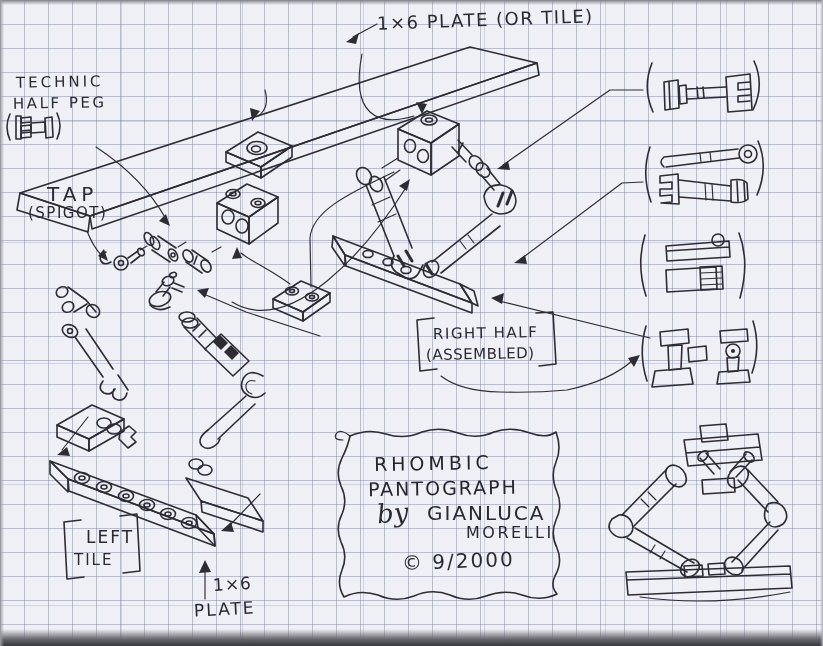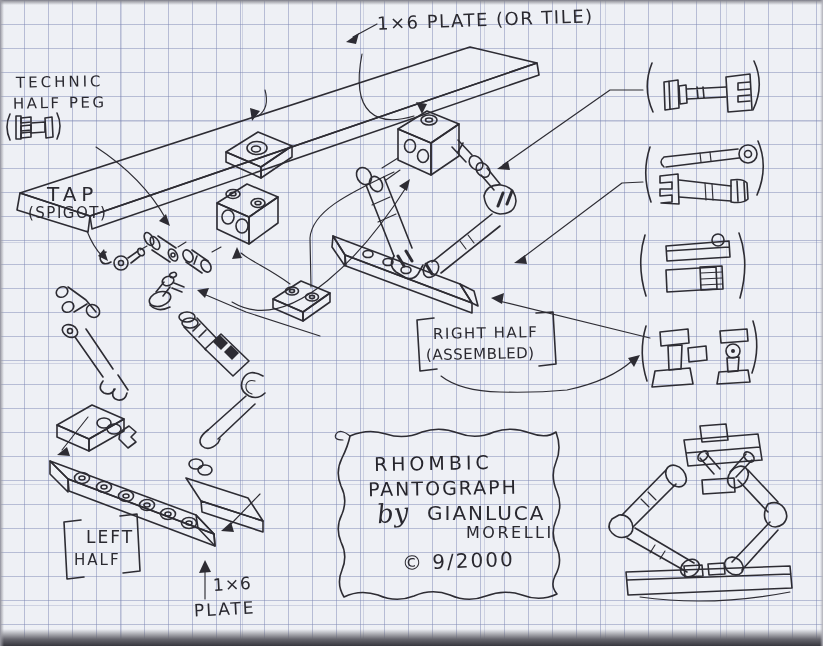--- a/index.html
+++ b/index.html
@@ -345,21 +345,21 @@
   <div class="lbl" style="left:16px;top:73px;font-size:15px;letter-spacing:3px;transform:rotate(-1deg);">TECHNIC</div>
   <div class="lbl" style="left:13px;top:94px;font-size:15px;letter-spacing:2.5px;transform:rotate(-1deg);">HALF PEG</div>
 
   <div class="lbl" style="left:47px;top:182px;font-size:20px;letter-spacing:5px;">TAP</div>
   <div class="lbl" style="left:28px;top:204px;font-size:15px;letter-spacing:1.5px;">(SPIGOT)</div>
 
   <div class="lbl" style="left:433px;top:324px;font-size:15px;letter-spacing:1.5px;transform:rotate(-1deg);">RIGHT HALF</div>
   <div class="lbl" style="left:426px;top:345px;font-size:15px;letter-spacing:0.5px;transform:rotate(-1deg);">(ASSEMBLED)</div>
 
   <div class="lbl" style="left:86px;top:527px;font-size:17px;letter-spacing:2px;">LEFT</div>
-  <div class="lbl" style="left:74px;top:551px;font-size:15px;letter-spacing:2px;">HALF</div>
+  <div class="lbl" style="left:74px;top:551px;font-size:15px;letter-spacing:2px;">TILE</div>
 
   <div class="lbl" style="left:213px;top:574px;font-size:17px;letter-spacing:1px;transform:rotate(-3deg);">1×6</div>
   <div class="lbl" style="left:194px;top:599px;font-size:17px;letter-spacing:2px;transform:rotate(-3deg);">PLATE</div>
 
   <div class="lbl" style="left:374px;top:452px;font-size:19px;letter-spacing:4px;color:#26252c;transform:rotate(-1deg);">RHOMBIC</div>
   <div class="lbl" style="left:368px;top:477px;font-size:19px;letter-spacing:2px;color:#26252c;transform:rotate(-1deg);">PANTOGRAPH</div>
   <div class="lbl" style="left:377px;top:498px;font-size:26px;font-family:'DejaVu Serif',serif;font-style:italic;transform:rotate(-5deg);">by</div>
   <div class="lbl" style="left:427px;top:501px;font-size:20px;letter-spacing:2px;">GIANLUCA</div>
   <div class="lbl" style="left:430px;top:523px;font-size:16px;letter-spacing:2.5px;margin-left:36px;">MORELLI</div>
   <div class="lbl" style="left:402px;top:549px;font-size:20px;letter-spacing:2px;transform:rotate(-2deg);">© 9/2000</div>

